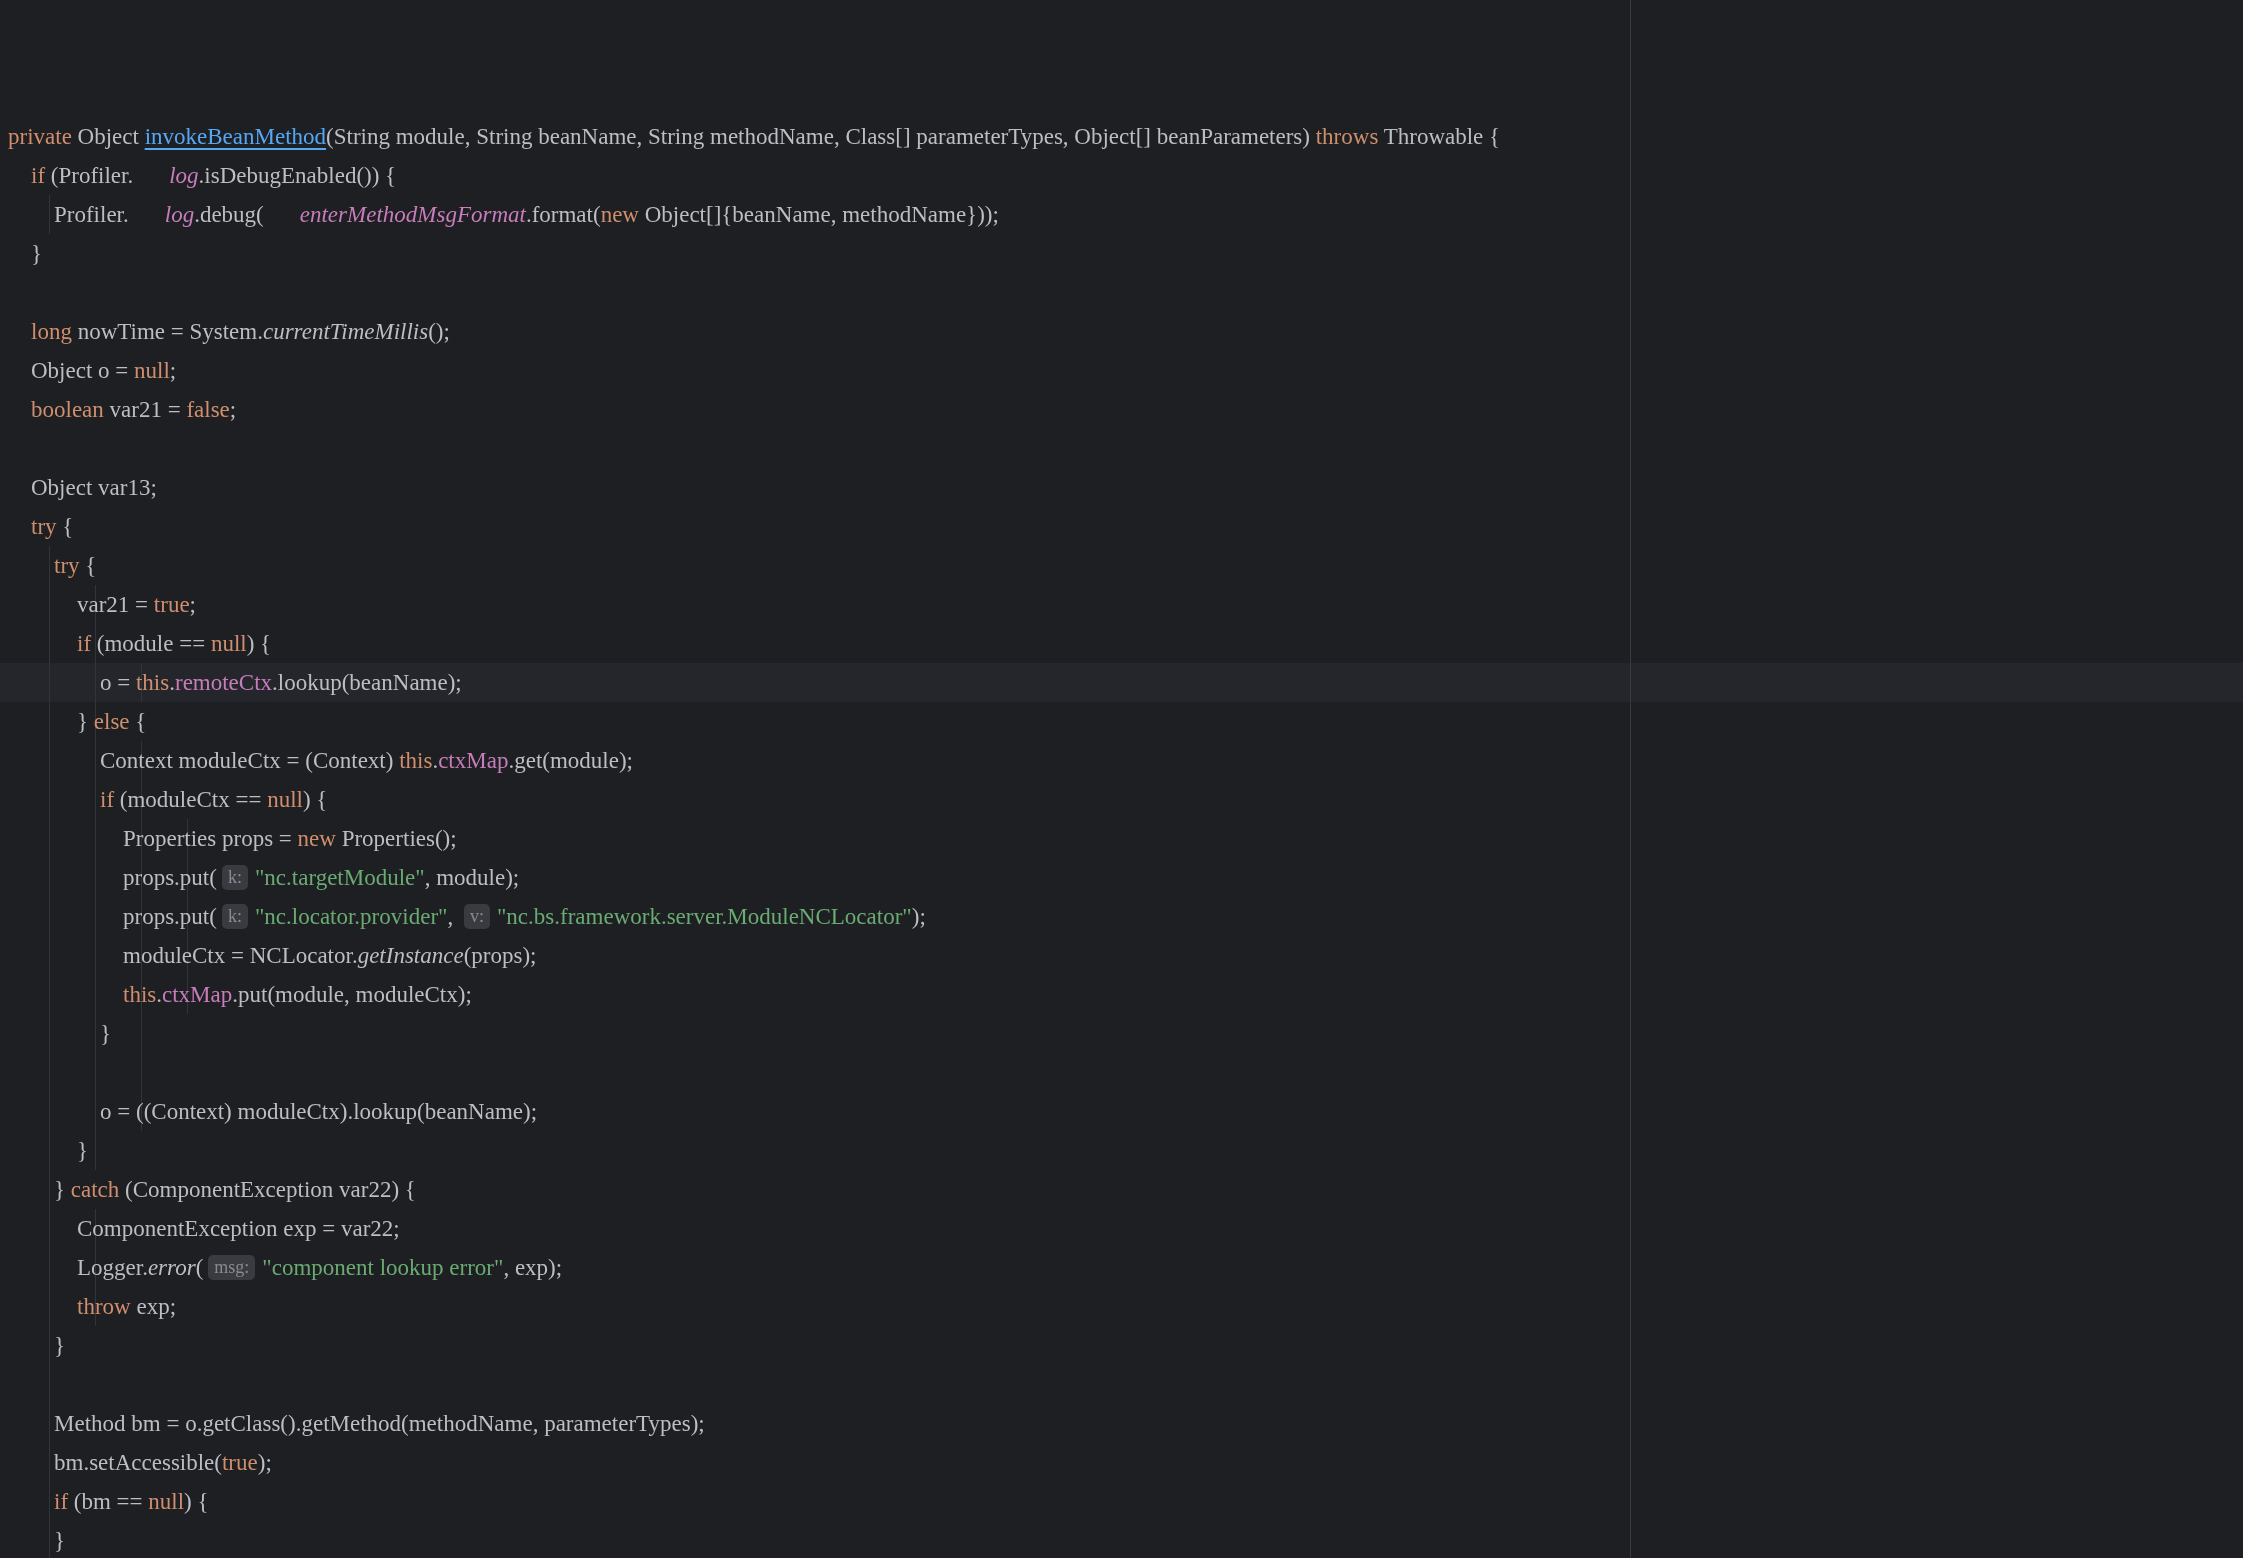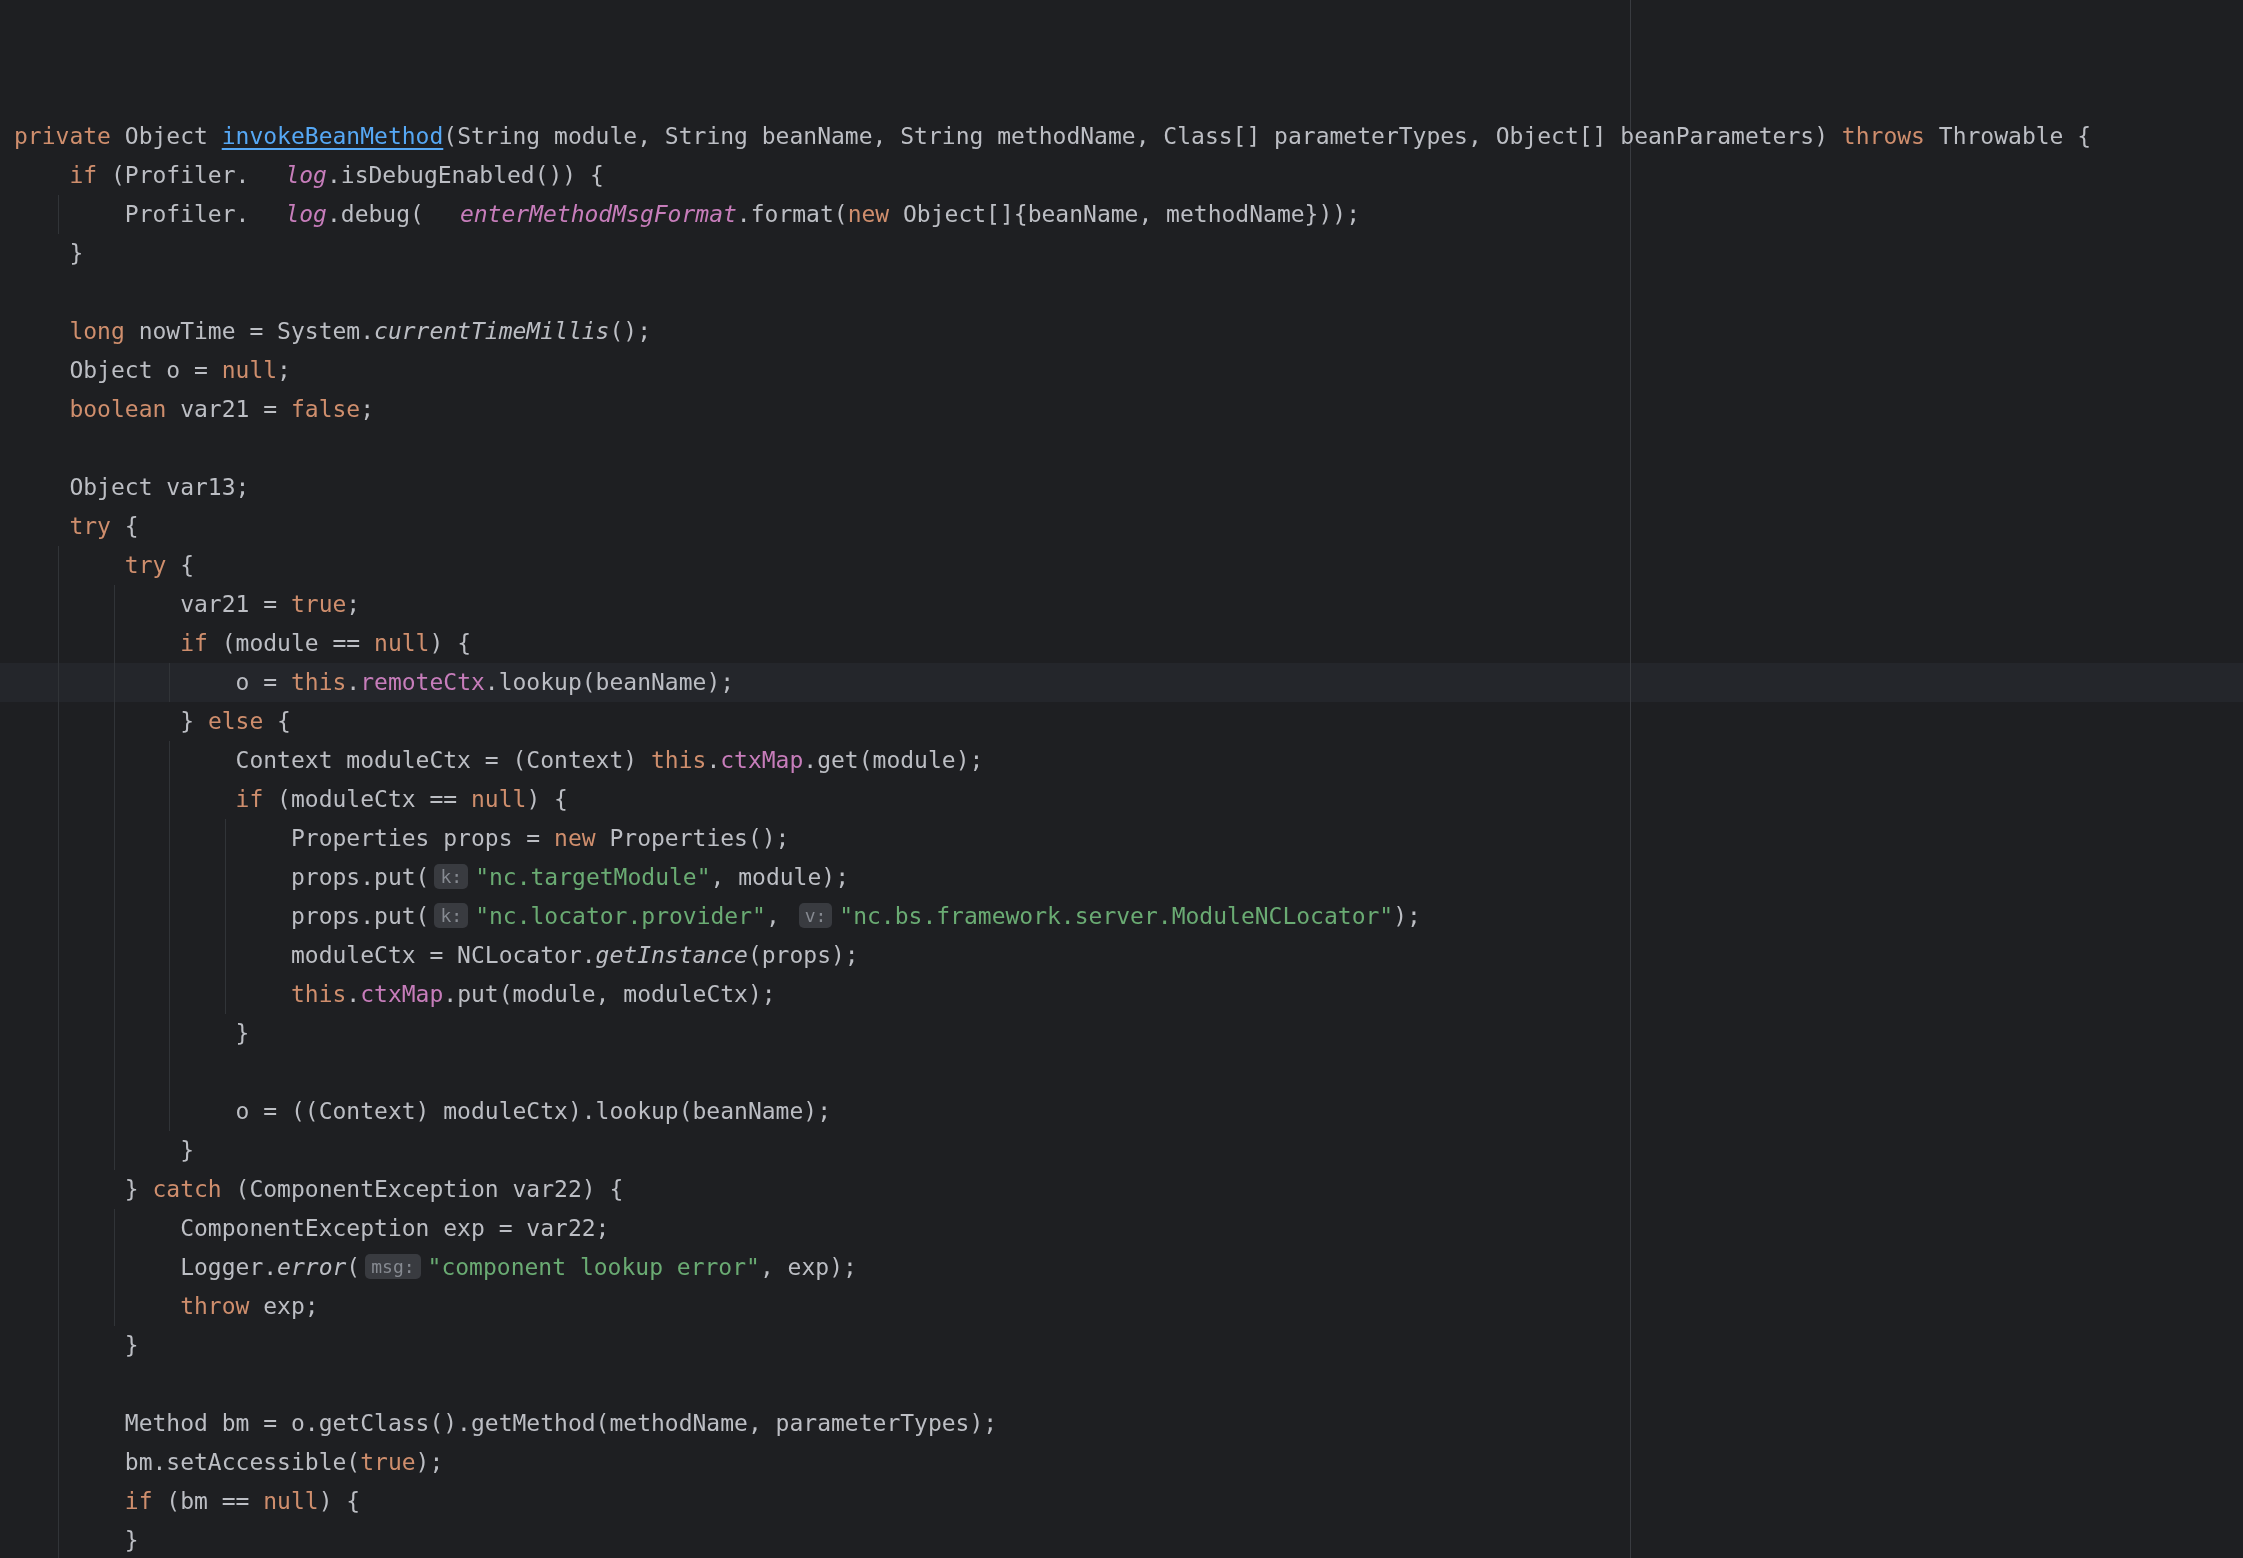--- a/index.html
+++ b/index.html
@@ -22,21 +22,22 @@
     position: absolute;
     top: 0; bottom: 0;
     width: 1px;
     background: var(--margin-guide, #393b40);
     z-index: 1;
   }
   .code-lines { position: relative; }
   .code-line {
     position: relative;
     height: 39px;
-    padding-left: 14px;
+    padding-left: 8px;
+    font-family: Liberation Serif, serif;
   }
   .code-line.caret-line {
     background: var(--caret-line-bg, #24262b);
   }
   .indent-guide {
     position: absolute;
     top: 0; bottom: 0;
     width: 1px;
     background: var(--indent-guide, #313438);
     z-index: 1;

